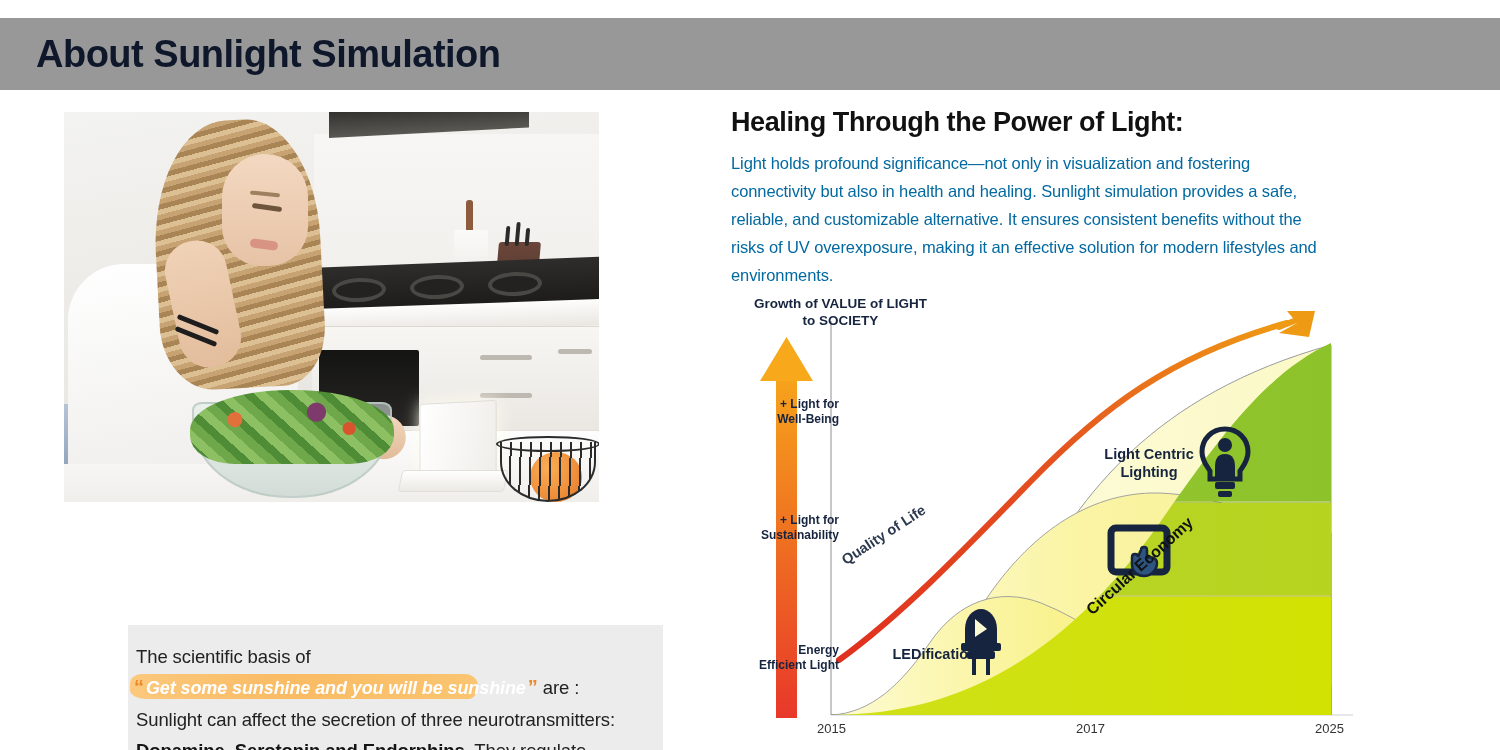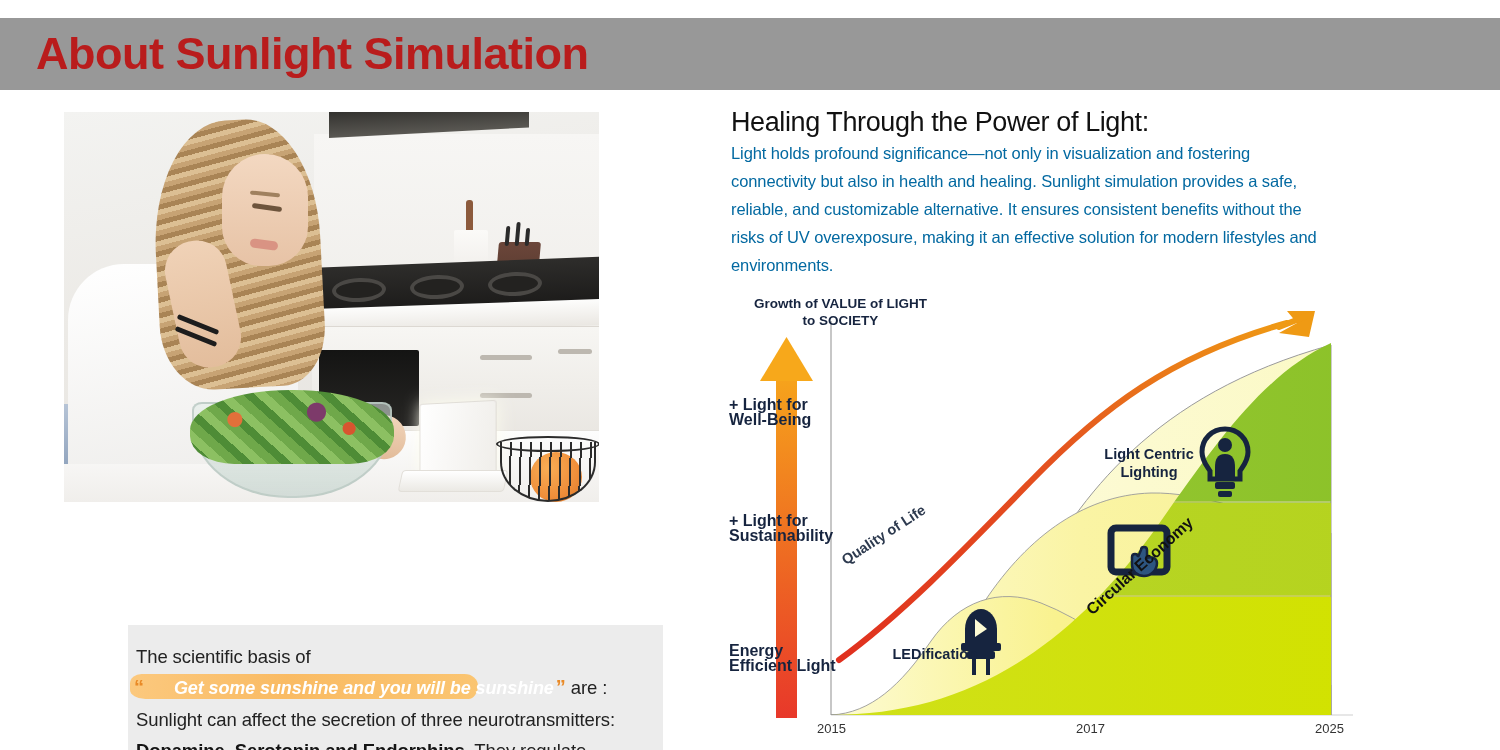--- a/index.html
+++ b/index.html
@@ -12,21 +12,21 @@
   .page { position: relative; width: 1500px; height: 750px; background: #fff; }
 
   
   .header-bar {
     position: absolute; left: 0; top: 18px;
     width: 1500px; height: 72px;
     background: #989898;
   }
   .header-title {
     position: absolute; left: 36px; top: 20px;
-    font-size: 45px; font-weight: bold; color: #b91c1c;
+    font-size: 38px; font-weight: bold; color: #0f172a;
     letter-spacing: -0.5px; line-height: 68px;
     white-space: nowrap;
   }
 
   
   .left-col { position: absolute; left: 64px; top: 112px; width: 535px; }
 
   .photo {
     position: relative; width: 535px; height: 390px;
     overflow: hidden; background: #efefec;
@@ -195,59 +195,59 @@
   .tp-line {
     font-size: 18.5px; color: #222; line-height: 31px;
     letter-spacing: -0.1px;
   }
   .quote-wrap { position: relative; display: inline-block; line-height: 31px; }
   .quote-mark { color: #e98a27; font-weight: bold; font-size: 20px;
                 position: relative; z-index: 2; }
   .highlight {
     position: relative; z-index: 2;
     font-style: italic; font-weight: bold; color: #ffffff;
-    font-size: 18px; padding: 0 2px; margin-left: 28px;
+    font-size: 18px; padding: 0 2px;
   }
   .hl-stroke {
     position: absolute; left: -4px; top: 2px;
     width: 348px; height: 25px; z-index: 1;
     background: linear-gradient(90deg,#fbc36a,#f7b champagne);
     background: linear-gradient(92deg,#fcc779 0%,#f9b softened 50%,#fbc06a 100%);
     background: linear-gradient(92deg,#fcc779 0%,#fab95e 45%,#fbc36c 100%);
     border-radius: 12px 14px 10px 16px / 10px 12px 14px 10px;
     opacity: .96;
   }
   .bold { font-weight: bold; color: #141414; }
 
   
   .right-col { position: absolute; left: 731px; top: 105px; width: 620px; }
   .r-title {
-    font-size: 27px; font-weight: normal; color: #111;
-    letter-spacing: -0.4px; line-height: 34px; 
+    font-size: 27px; font-weight: bold; color: #111;
+    letter-spacing: -0.4px; line-height: 34px; margin-bottom: 10px;
   }
   .r-body {
     font-size: 16.5px; color: #0369a1; line-height: 28px;
     letter-spacing: -0.1px; max-width: 590px;
   }
 
   
   .chart {
     position: absolute; left: 731px; top: 285px;
     width: 630px; height: 460px;
   }
   .chart svg { display: block; }
   .c-title {
     position: absolute; left: 12px; top: 10px;
     width: 195px; text-align: center;
     font-size: 13.5px; font-weight: bold; color: #16243f;
     line-height: 17px;
   }
   .axis-label {
-    position: absolute; width: 110px; text-align: left;
-    font-size: 16px; font-weight: bold; color: #16243f; line-height: 15px;
+    position: absolute; width: 110px; text-align: right;
+    font-size: 12px; font-weight: bold; color: #16243f; line-height: 15px;
   }
   .al-wb { left: -2px; top: 112px; }
   .al-su { left: -2px; top: 228px; }
   .al-ee { left: -2px; top: 358px; }
   .x-tick {
     position: absolute; font-size: 13px; color: #333; top: 436px;
   }
   .xt-2015 { left: 86px; }
   .xt-2020 { left: 345px; }
   .xt-2025 { left: 584px; }

